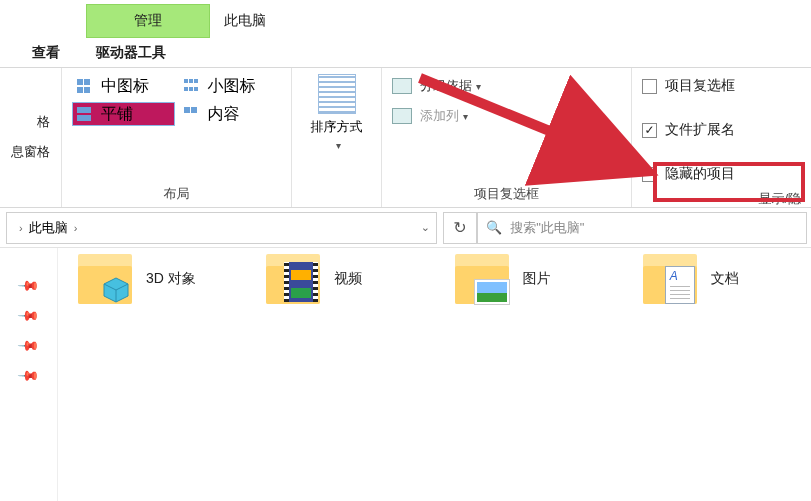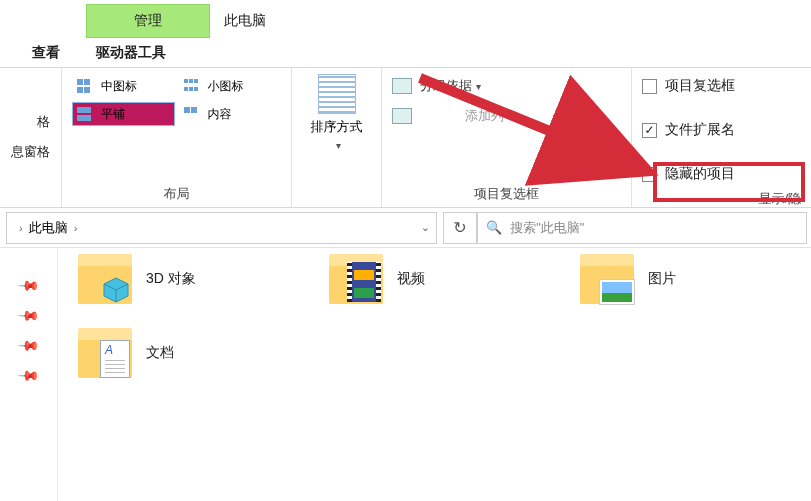--- a/index.html
+++ b/index.html
@@ -22,41 +22,41 @@
   .group { border-right: 1px solid #e3e3e3; display: flex; flex-direction: column; align-items: center; justify-content: space-between; padding: 6px 10px 4px 10px; }
   .group-label { font-size: 13px; color: #444; margin-top: 4px; }
 
   
   .g-pane { width: 62px; }
   .pane-item { font-size: 13px; color: #222; text-align: right; width: 100%; margin: 6px 0; }
 
   
   .g-layout { width: 230px; }
   .layout-grid { display: grid; grid-template-columns: 1fr 1fr; gap: 4px; width: 100%; }
-  .layout-btn { display: flex; align-items: center; font-size: 12px; height: 24px; padding: 0 4px; border: 1px solid transparent; }
+  .layout-btn { display: flex; align-items: center; font-size: 16px; height: 24px; padding: 0 4px; border: 1px solid transparent; }
   .layout-btn.active { background: #be185d; border: 1px solid #8ab8e6; }
   .layicon { width: 18px; height: 14px; margin-right: 6px; display: flex; flex-wrap: wrap; gap: 1px; }
   .layicon .d { background: #6aa0d8; }
   .mid .d { width: 6px; height: 6px; }
   .sm .d { width: 4px; height: 4px; }
   .list .d { width: 14px; height: 3px; }
   .det .d { width: 12px; height: 3px; }
   .tile .d { width: 14px; height: 6px; }
   .cont .d { width: 6px; height: 6px; }
 
   
   .g-sort { width: 90px; }
   .sort-btn { display: flex; flex-direction: column; align-items: center; gap: 4px; font-size: 13px; }
   .sort-icon { width: 38px; height: 40px; background: repeating-linear-gradient(0deg,#9cbde0 0,#9cbde0 2px,#fff 2px,#fff 5px); border: 1px solid #9cbde0; }
 
   
   .g-view { width: 250px; }
   .view-items { display: flex; flex-direction: column; gap: 6px; width: 100%; }
   .view-item { display: flex; align-items: center; font-size: 13px; color: #333; height: 24px; }
-  .view-item.disabled { color: #9a9a9a; gap: 45px; }
+  .view-item.disabled { color: #9a9a9a; }
   .vicon { width: 20px; height: 16px; margin-right: 8px; border: 1px solid #8aa; background: #dff0f0; position: relative; }
   .drop-caret { margin-left: 4px; font-size: 10px; color: #555; }
 
   
   .g-show { flex: 1; }
   .show-items { display: flex; flex-direction: column; gap: 20px; width: 100%; }
   .chk { width: 15px; height: 15px; border: 1px solid #888; margin-right: 8px; display: inline-flex; align-items: center; justify-content: center; font-size: 12px; line-height: 1; color: #222; }
   .chk.checked::after { content: "✓"; }
   .show-item { display: flex; align-items: center; font-size: 14px; color: #222; height: 24px; }
 
@@ -70,21 +70,21 @@
   .crumb-arrow { margin: 0 6px; color: #666; font-size: 11px; }
   .addr-drop { margin-left: auto; color: #666; font-size: 11px; }
   .refresh { width: 34px; height: 32px; border: 1px solid #cfcfcf; display: flex; align-items: center; justify-content: center; color: #555; font-size: 16px; }
   .search { display: flex; align-items: center; height: 32px; border: 1px solid #cfcfcf; width: 330px; margin-right: 4px; padding: 0 8px; color: #888; font-size: 13px; }
   .search .mag { margin-right: 8px; color: #888; }
 
   
   .content { display: flex; height: calc(501px - 38px - 30px - 140px - 40px); }
   .quick { width: 58px; border-right: 1px solid #eee; display: flex; flex-direction: column; align-items: center; gap: 14px; padding-top: 30px; }
   .pin { color: #9a9a9a; transform: rotate(45deg); font-size: 14px; }
-  .items { flex: 1; padding: 6px 20px; display: grid; grid-template-columns: 1fr 1fr 1fr; gap: 24px 40px; align-content: start; }
+  .items { flex: 1; padding: 6px 20px; display: grid; grid-template-columns: 1fr 1fr 1fr 1fr; gap: 24px 40px; align-content: start; }
   .fitem { display: flex; align-items: center; gap: 14px; }
   .fname { font-size: 14px; color: #222; }
   .ficon { width: 54px; height: 50px; position: relative; }
   .folder-back { position: absolute; inset: 0; background: #ffe39b; border-radius: 2px; }
   .folder-front { position: absolute; left: 0; right: 0; bottom: 0; height: 38px; background: #ffd36b; border-radius: 2px; }
   .overlay-cube { position: absolute; right: 2px; bottom: 0; width: 28px; height: 28px; }
   .overlay-film { position: absolute; right: 2px; bottom: 2px; width: 34px; height: 40px; background: linear-gradient(#3a4a9a,#3a4a9a); border-left: 5px solid #222; border-right: 5px solid #222; }
   .overlay-film::before, .overlay-film::after { content:""; position:absolute; left:-5px; right:-5px; height:40px; background: repeating-linear-gradient(0deg,#222 0,#222 3px,#fff 3px,#fff 6px); width:5px; }
   .overlay-film::after { left:auto; right:-5px; }
   .overlay-film .strip { position:absolute; top:8px; left:2px; right:2px; height:10px; background:#ffb000; }

